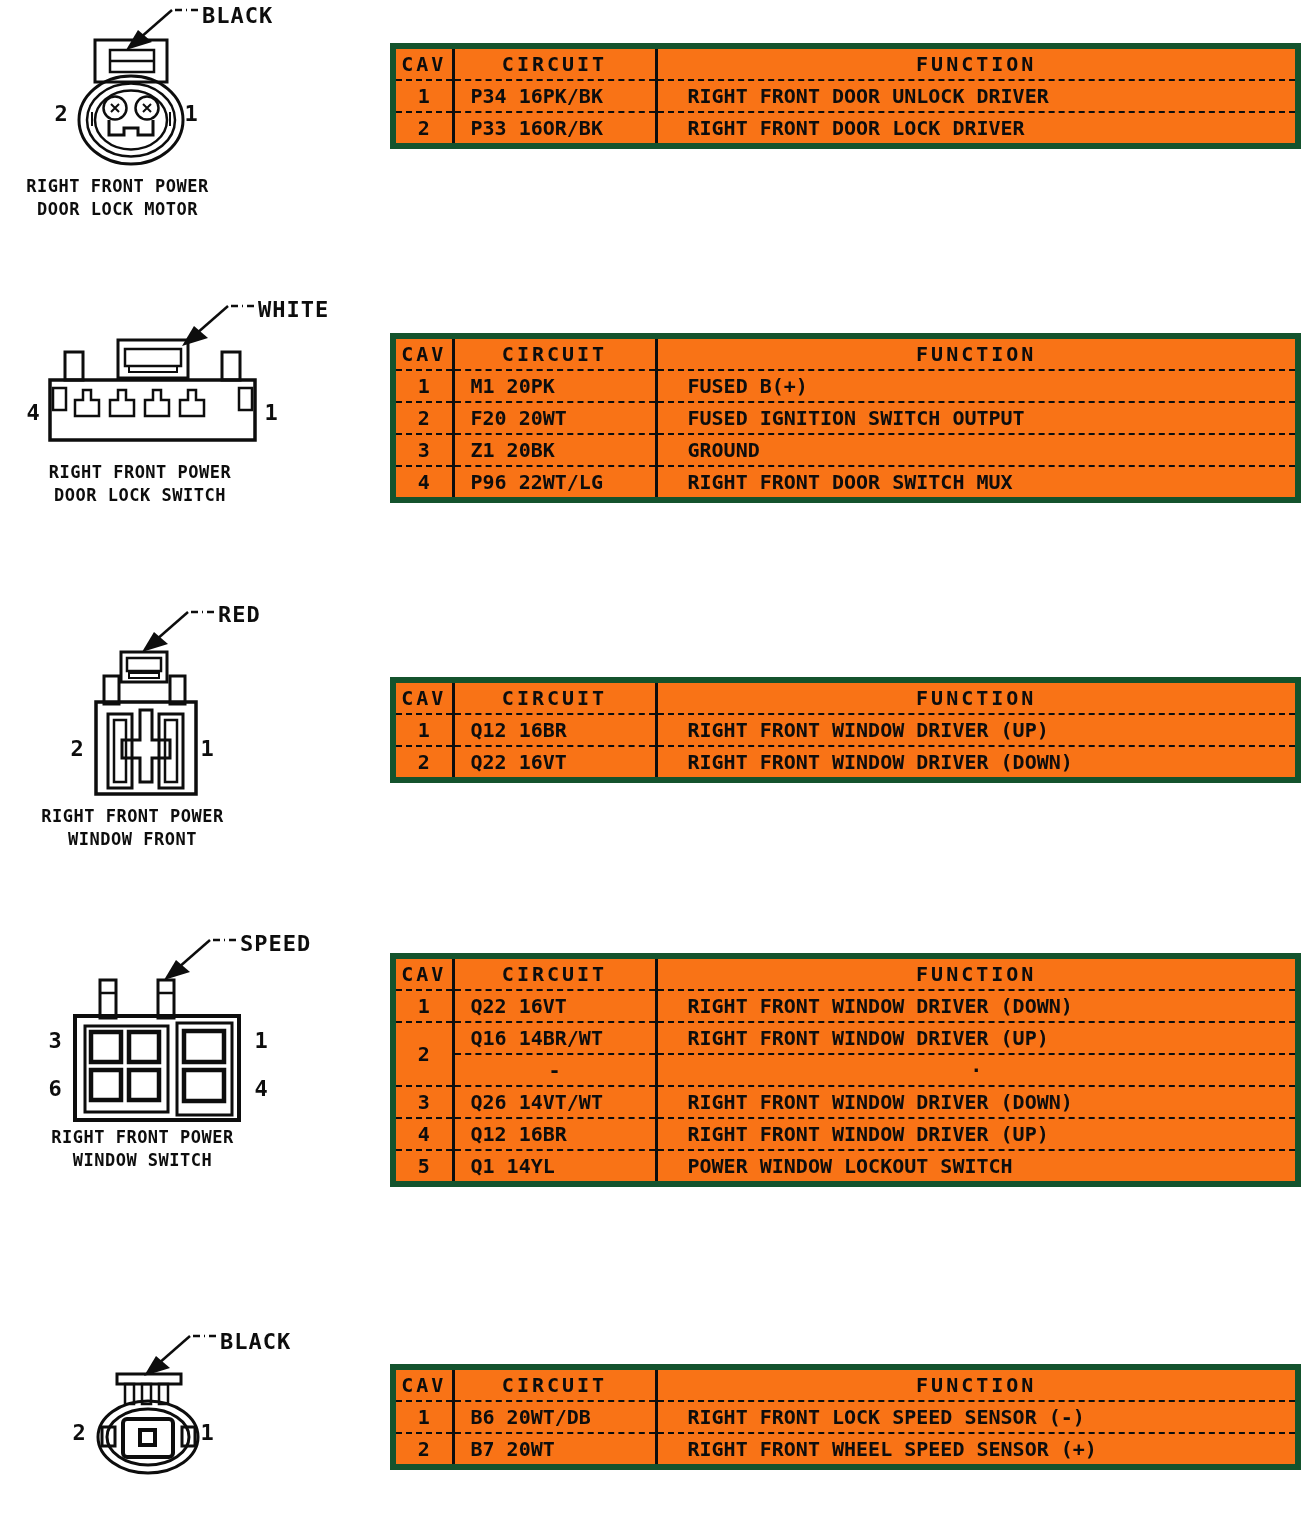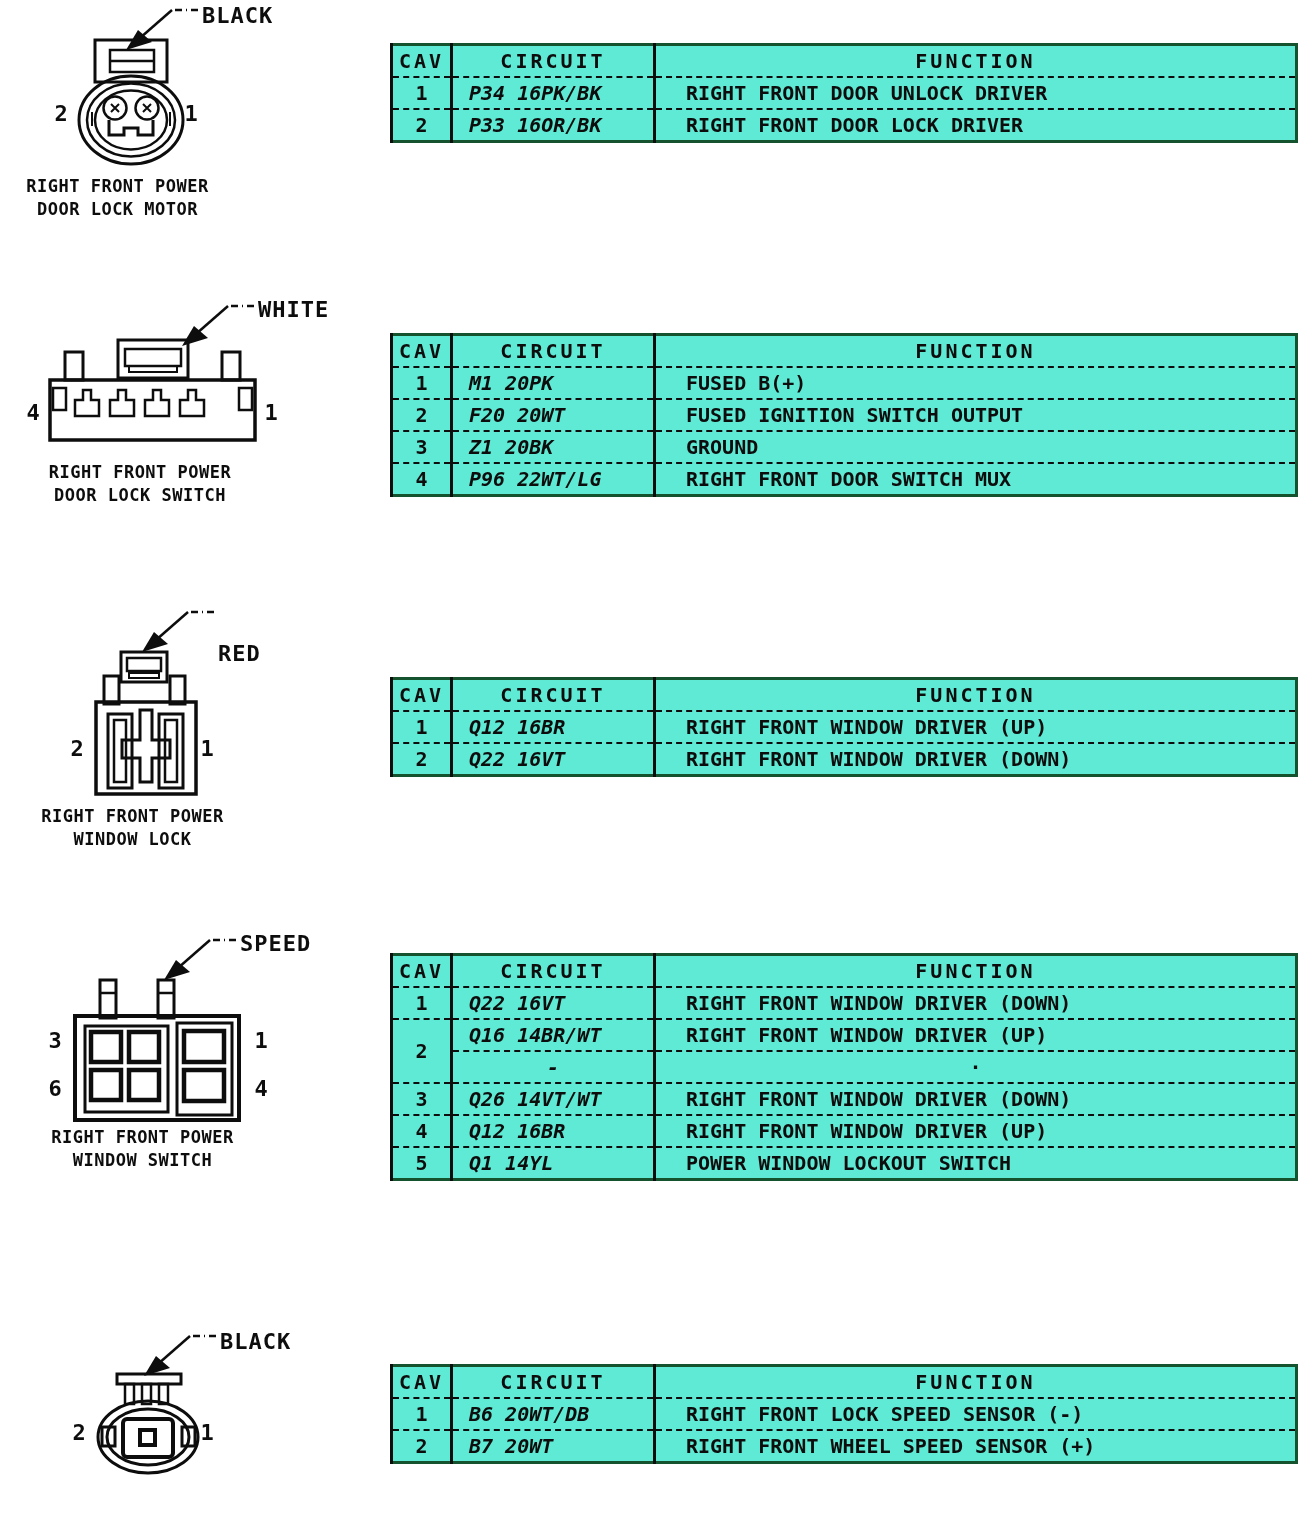--- a/index.html
+++ b/index.html
@@ -5,34 +5,34 @@
   html,body{margin:0;padding:0;background:#fff;}
   .page{
     position:relative;width:1312px;height:1530px;background:#fff;overflow:hidden;
     font-family:"DejaVu Sans Mono",monospace;font-weight:700;color:#0d0d0d;
   }
   svg.art, svg.leader{position:absolute;overflow:visible;}
   .color-label{position:absolute;font-size:22px;letter-spacing:1px;white-space:nowrap;}
   .pin-label{position:absolute;font-size:22px;width:22px;text-align:center;}
   .caption{position:absolute;font-size:17px;line-height:23px;text-align:center;letter-spacing:0.5px;}
   table.pinout{
-    position:absolute;border-collapse:collapse;table-layout:fixed;width:905px;background:#5eead4;
-    border:3px solid #14532d;
+    position:absolute;border-collapse:collapse;table-layout:fixed;width:905px;background:#f97316;
+    border:6px solid #14532d;
   }
   table.pinout col.w0{width:60px;}
   table.pinout col.w1{width:203px;}
   table.pinout col.w2{width:642px;}
   table.pinout th, table.pinout td{
     border-left:3px solid #0d0d0d;
     border-top:2px dashed #0d0d0d;
     height:30px;padding:0;font-size:20px;font-weight:700;line-height:1;white-space:nowrap;overflow:hidden;
   }
   table.pinout th{text-align:center;letter-spacing:3px;}
   table.pinout td.c0{text-align:center;}
-  table.pinout td.c1{text-align:left;padding-left:16px;font-style:italic;}
+  table.pinout td.c1{text-align:left;padding-left:16px;}
   table.pinout td.c2{text-align:left;padding-left:30px;margin-left:48px;}
   .ink{stroke:#0d0d0d;fill:none;}
 </style>
 </head>
 <body>
 
 <div class="page">
 
   <svg class="art" style="left:70px;top:36px;" width="124" height="132" viewBox="0 0 124 132">
     <ellipse class="ink" cx="61" cy="84" rx="52" ry="44" stroke-width="3"></ellipse>
@@ -161,26 +161,26 @@
     <rect class="ink" x="67" y="66" width="24" height="74" stroke-width="3"></rect>
     <rect class="ink" x="22" y="72" width="12" height="62" stroke-width="2.5"></rect>
     <rect class="ink" x="73" y="72" width="12" height="62" stroke-width="2.5"></rect>
     <path class="ink" stroke-width="3" fill="#fff" d="M48,62 h12 v30 h18 v18 h-18 v24 h-12 v-24 h-18 v-18 h18 z"></path>
   </svg>
   <svg class="leader" style="left:132px;top:604px;" width="84" height="50" viewBox="0 0 84 50">
     <line class="ink" x1="82" y1="8" x2="56" y2="8" stroke-width="2.5" stroke-dasharray="7 4 1 4"></line>
     <line class="ink" x1="56" y1="8" x2="24" y2="36" stroke-width="2.5"></line>
     <polygon points="10,48 22,28 36,40" fill="#0d0d0d"></polygon>
   </svg>
-  <span class="color-label" style="left:218px;top:602px;margin-top:39px;">RED</span>
+  <span class="color-label" style="left:218px;top:602px;">RED</span>
   <span class="pin-label" style="left:66px;top:736px;">2</span>
   <span class="pin-label" style="left:196px;top:736px;">1</span>
   <div class="caption" style="left:15px;top:805px;width:235px;">
     <div>RIGHT FRONT POWER</div>
-    <div>WINDOW LOCK</div>
+    <div>WINDOW FRONT</div>
   </div>
   <table class="pinout" style="left:390px;top:677px;">
     <colgroup>
         <col class="w0">
         <col class="w1">
         <col class="w2">
       </colgroup>
     <thead>
       <tr>
         <th>CAV</th>

